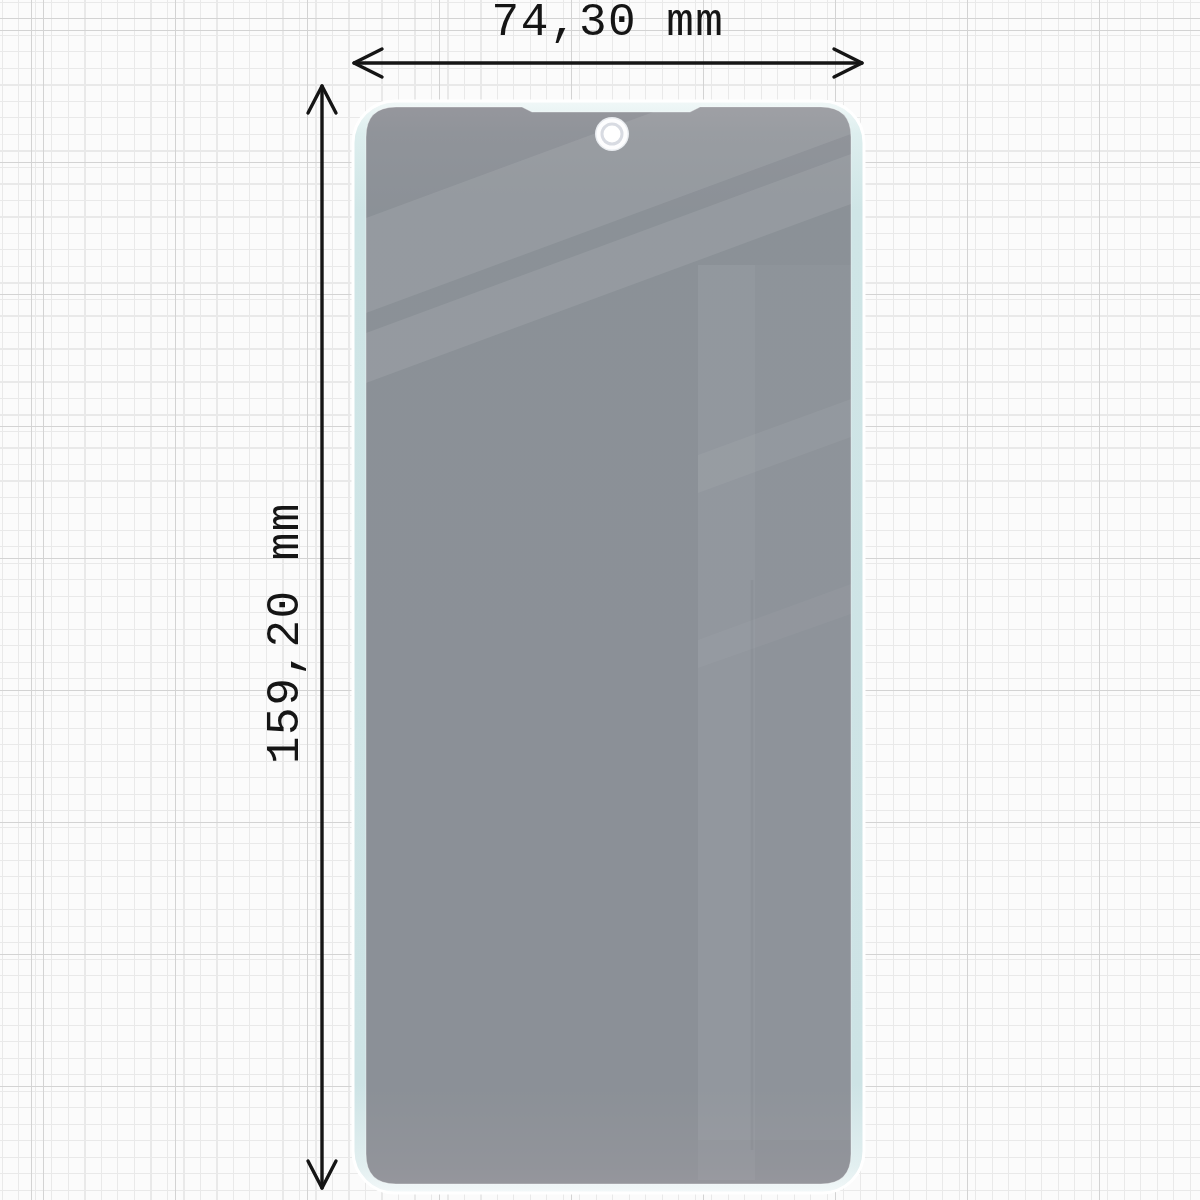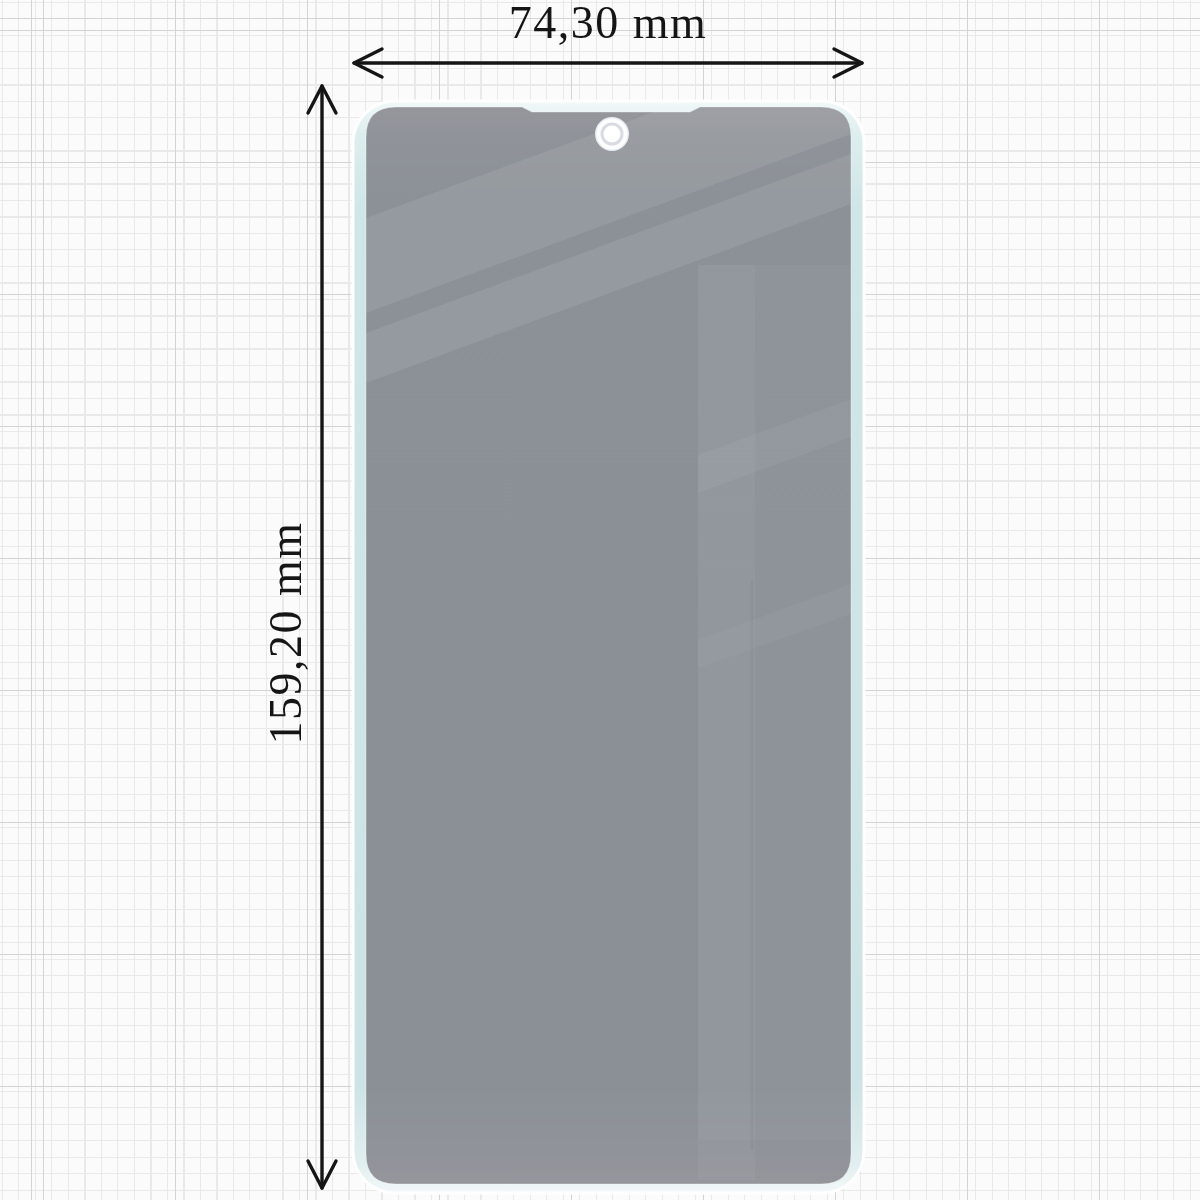--- a/index.html
+++ b/index.html
@@ -6,21 +6,21 @@
   body{width:1200px;height:1200px;overflow:hidden;background:#ffffff;}
   .canvas{
     position:relative;width:1200px;height:1200px;
     background-color:#fbfbfb;
     background-image:
       repeating-linear-gradient(to right,  #d3d3d3 0 1px, transparent 1px 132px),
       repeating-linear-gradient(to bottom, #d3d3d3 0 1px, transparent 1px 132px),
       repeating-linear-gradient(to right,  #e9e9e9 0 1px, transparent 1px 16.5px),
       repeating-linear-gradient(to bottom, #e9e9e9 0 1px, transparent 1px 16.5px);
     background-position: 43px 30px, 43px 30px, 2px 2px, 2px 2px;
-    font-family:Liberation Serif, serif;
+    font-family:Liberation Mono, monospace;
   }
   .svg-layer{position:absolute;left:0;top:0;width:1200px;height:1200px;}
   .dim-label{
     position:absolute;color:#151515;font-size:46px;font-weight:500;
     letter-spacing:1.5px;text-align:center;white-space:nowrap;
   }
   .dim-label.horizontal{left:383px;top:0px;width:450px;height:46px;line-height:46px;}
   .dim-label.vertical{
     left:61px;top:603px;width:450px;height:60px;line-height:60px;
     transform:rotate(-90deg);transform-origin:center center;

